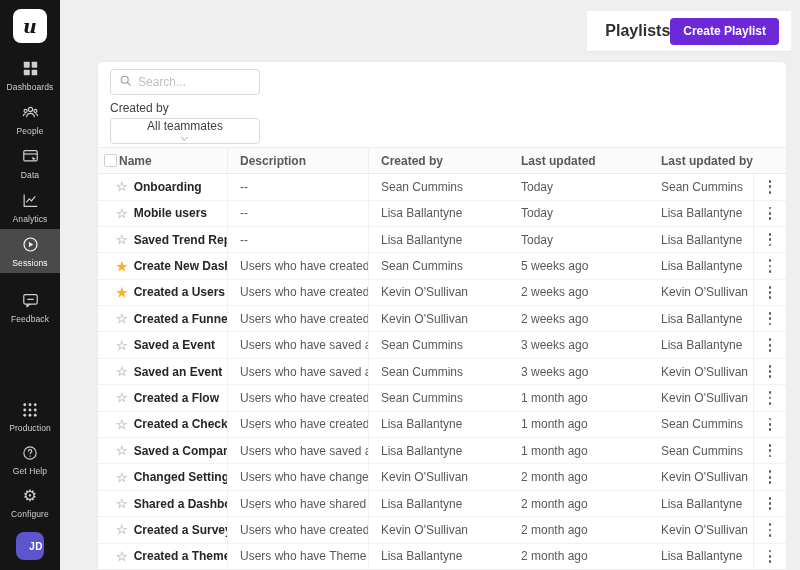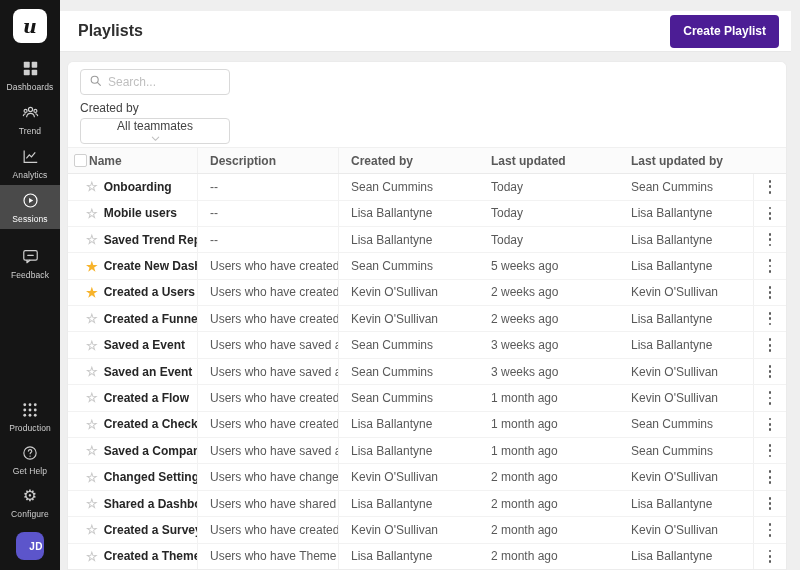--- a/index.html
+++ b/index.html
@@ -16,25 +16,25 @@
               color:#cfcfcf; cursor:pointer; }
   .nav-item .lbl { font-size:8.5px; letter-spacing:.1px; }
   .nav-item svg { display:block; }
   .nav-item.active { background:#4a4a4a; color:#ffffff; }
   .spacer { flex:1; }
   .gear-glyph { font-size:16px; line-height:18px; height:18px; }
   .avatar { width:28px; height:28px; border-radius:8px; background:#5c55cb; color:#fff; font-size:10px; font-weight:bold;
             display:flex; align-items:center; justify-content:center; margin:8px 0 10px; letter-spacing:.4px; cursor:pointer;padding-left:12px; }
 
   
-  .main { flex:1; display:flex; flex-direction:column; padding:11px 9px 0 0; background:#efefef; min-width:0; }
+  .main { flex:1; display:flex; flex-direction:column; padding:11px 9px 0 0; background:#efefef; min-width:0;align-items:flex-end; }
   .topbar { height:44px; background:#fff; border-bottom:1px solid #e8e8e8; display:flex; align-items:center;
             justify-content:space-between; padding:0 12px 0 18px; }
   .page-title { font-size:16px; font-weight:700; color:#2f2f2f; }
-  .primary-btn { background:#4c1d95; color:#fff; border:none; border-radius:4px; height:33px; padding:0 13px;
+  .primary-btn { background:#6d28d9; color:#fff; border:none; border-radius:4px; height:27px; padding:0 13px;
                  font-size:12px; font-weight:600; font-family:"Liberation Sans", sans-serif; cursor:pointer; }
 
   .card { margin:9px 4px 0 7px; background:#fff; border:1px solid #ebebeb; border-bottom:none;
           border-radius:6px 6px 0 0; display:flex; flex-direction:column; }
 
   .filters { padding:7px 12px 3px; }
   .search-box { width:150px; height:26px; border:1px solid #d9d9d9; border-radius:4px; display:flex; align-items:center;
                 gap:6px; padding:0 8px; background:#fff; }
   .search-box input { border:none; outline:none; width:100%; font-size:12px; color:#434343;
                       font-family:"Liberation Sans", sans-serif; }
@@ -84,21 +84,31 @@
     <div class="nav-item">
       <span>
         <svg width="19" height="19" viewBox="0 0 24 24" fill="none" stroke="currentColor" stroke-width="1.5">
           <circle cx="12" cy="8.2" r="2.6"></circle>
           <path d="M7 18c.4-3 2.2-4.8 5-4.8s4.6 1.8 5 4.8"></path>
           <circle cx="5.8" cy="10" r="1.9"></circle>
             <circle cx="18.2" cy="10" r="1.9"></circle>
           <path d="M2.8 16.5c.3-1.8 1.4-2.9 3-3.1M21.2 16.5c-.3-1.8-1.4-2.9-3-3.1"></path>
         </svg>
       </span>
-      <span class="lbl">Trend</span>
+      <span class="lbl">People</span>
+    </div>
+    <div class="nav-item">
+      <span>
+        <svg width="19" height="19" viewBox="0 0 24 24" fill="none" stroke="currentColor" stroke-width="1.5">
+          <rect x="3.5" y="4.5" width="17" height="13" rx="1.5"></rect>
+          <path d="M3.5 8.8h17"></path>
+          <path d="M13.5 12.5l5.5 2-2.2.9-.9 2.2z" fill="currentColor" stroke="none"></path>
+        </svg>
+      </span>
+      <span class="lbl">Data</span>
     </div>
     <div class="nav-item">
       <span>
         <svg width="19" height="19" viewBox="0 0 24 24" fill="none" stroke="currentColor" stroke-width="1.5">
           <path d="M4 4.5v15h16.5"></path>
           <polyline points="6.8,14.5 10.5,10 13.2,12.5 18,6.8"></polyline>
         </svg>
       </span>
       <span class="lbl">Analytics</span>
     </div>

